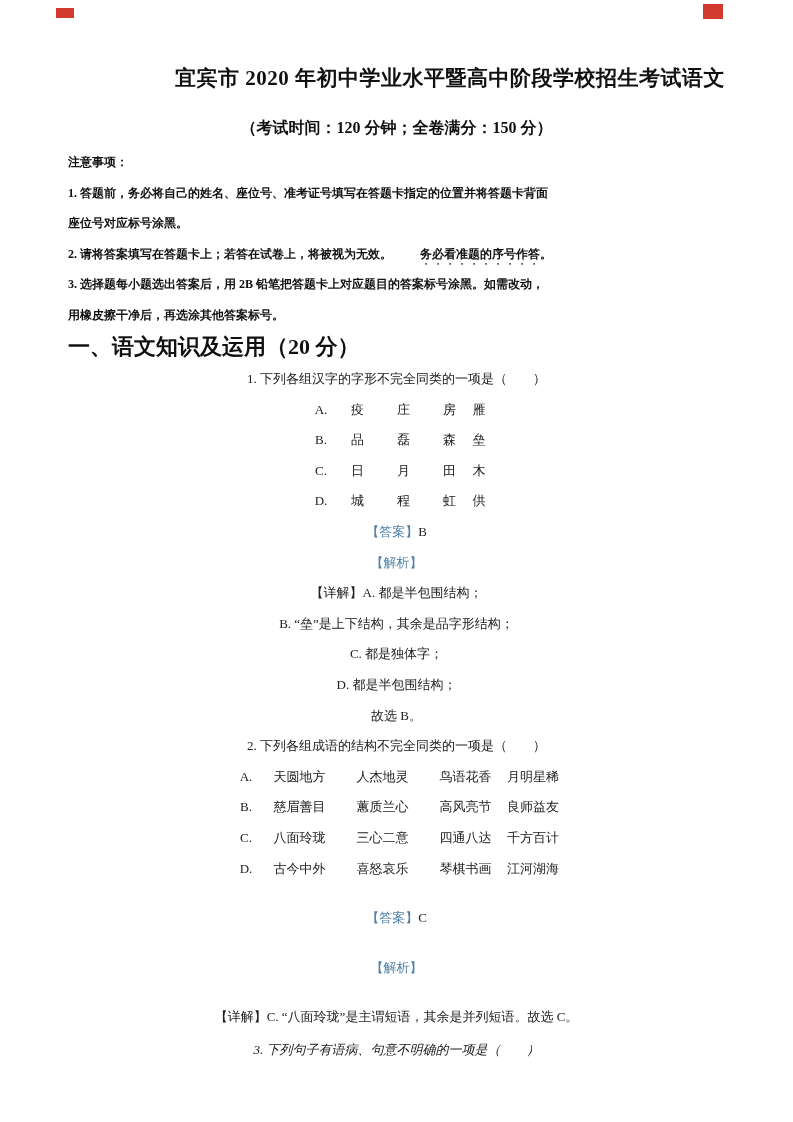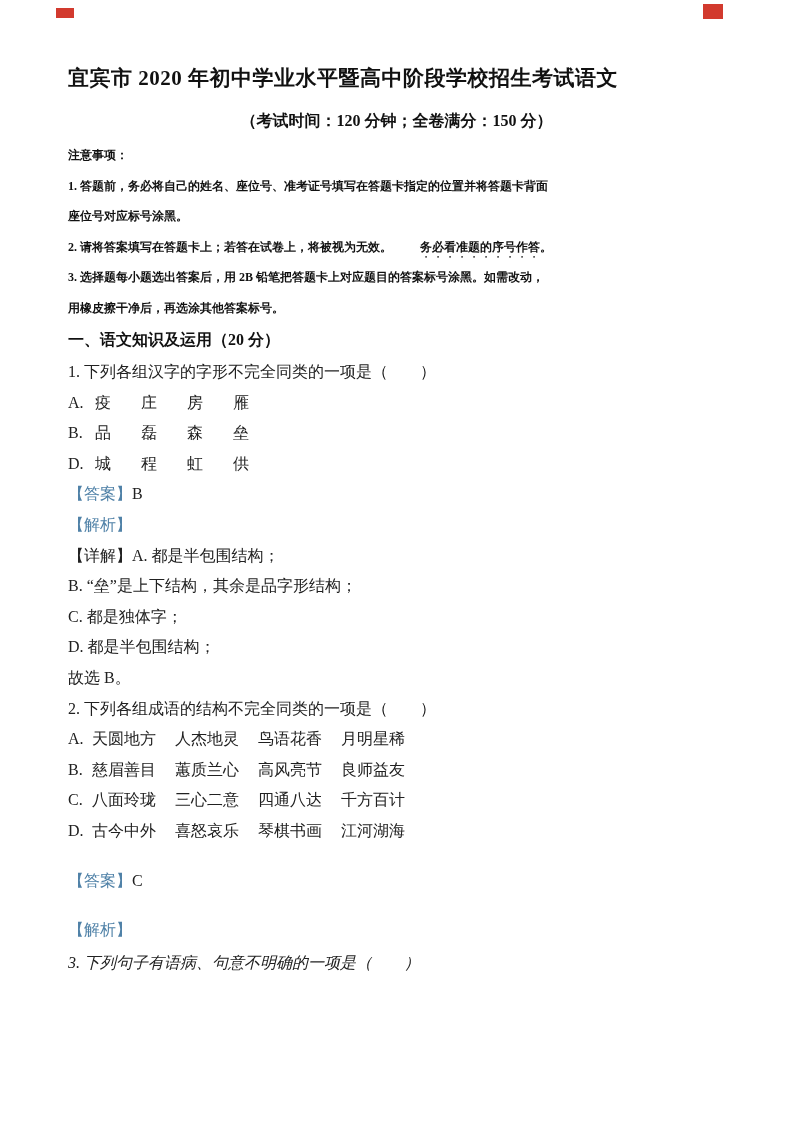--- a/index.html
+++ b/index.html
@@ -15,27 +15,27 @@
   .content { padding: 0 68px 0 68px; width: 793px; }
 
   .corner-mark { position: absolute; background: #d23a2e; }
   .corner-mark.left  { left: 56px; top: 8px;  width: 18px; height: 10px; }
   .corner-mark.right { left: 703px; top: 4px; width: 20px; height: 15px; }
 
   .title {
     padding-top: 62px;
     font-size: 21px;
     font-weight: bold;
-    text-align: left;
+    text-align: right;
     line-height: 32px;
     color: #111111;
     letter-spacing: 0.5px;
   }
   .subtitle {
-    margin-top: 15px;
+    margin-top: 22px;
     font-size: 16px;
     font-weight: bold;
     text-align: center;
     line-height: 24px;
     color: #111111;
   }
 
   .notice { margin-top: 7px; }
   .notice p {
     font-size: 12px;
@@ -46,27 +46,27 @@
   }
   .emph {
     -webkit-text-emphasis: filled dot #111111;
     text-emphasis: filled dot #111111;
     -webkit-text-emphasis-position: under;
     text-emphasis-position: under right;
     margin-left: 28px;
   }
 
   .section-heading {
-    font-size: 16px;
+    font-size: 22px;
     font-weight: bold;
     color: #111111;
     line-height: 34px;
   }
 
-  .body-line { font-size: 16px; line-height: 30.6px; color: #212121; white-space: nowrap; }
+  .body-line { font-size: 13px; line-height: 30.6px; color: #212121; white-space: nowrap; text-align: center; }
   .cell { display: inline-block; }
   .q1-row .opt-label { width: 27px; }
   .q1-row .opt-item  { width: 46px; }
   .q2-row .opt-label { width: 24px; }
   .q2-row .opt-item  { width: 83px; }
 
   .blue { color: #4f81a7; }
   .mt3 { margin-top: 19px; }
   .mt2 { margin-top: 2px; font-style: italic; }
 </style>
@@ -93,20 +93,23 @@
   <h2 class="section-heading">一、语文知识及运用（20 分）</h2>
 
   <p class="body-line">1. 下列各组汉字的字形不完全同类的一项是（　　）</p>
   <div class="body-line q1-row">
     <span class="cell opt-label">A.</span><span class="cell opt-item">疫</span><span class="cell opt-item">庄</span><span class="cell opt-item">房</span><span class="cell">雁</span>
   </div>
   <div class="body-line q1-row">
     <span class="cell opt-label">B.</span><span class="cell opt-item">品</span><span class="cell opt-item">磊</span><span class="cell opt-item">森</span><span class="cell">垒</span>
   </div>
   <div class="body-line q1-row">
+    <span class="cell opt-label">C.</span><span class="cell opt-item">日</span><span class="cell opt-item">月</span><span class="cell opt-item">田</span><span class="cell">木</span>
+  </div>
+  <div class="body-line q1-row">
     <span class="cell opt-label">D.</span><span class="cell opt-item">城</span><span class="cell opt-item">程</span><span class="cell opt-item">虹</span><span class="cell">供</span>
   </div>
   <p class="body-line"><span class="blue">【答案】</span><span>B</span></p>
   <p class="body-line blue">【解析】</p>
   <p class="body-line">【详解】A. 都是半包围结构；</p>
   <p class="body-line">B. “垒”是上下结构，其余是品字形结构；</p>
   <p class="body-line">C. 都是独体字；</p>
   <p class="body-line">D. 都是半包围结构；</p>
   <p class="body-line">故选 B。</p>
 
@@ -118,16 +121,17 @@
     <span class="cell opt-label">B.</span><span class="cell opt-item">慈眉善目</span><span class="cell opt-item">蕙质兰心</span><span class="cell opt-item">高风亮节</span><span class="cell">良师益友</span>
   </div>
   <div class="body-line q2-row">
     <span class="cell opt-label">C.</span><span class="cell opt-item">八面玲珑</span><span class="cell opt-item">三心二意</span><span class="cell opt-item">四通八达</span><span class="cell">千方百计</span>
   </div>
   <div class="body-line q2-row">
     <span class="cell opt-label">D.</span><span class="cell opt-item">古今中外</span><span class="cell opt-item">喜怒哀乐</span><span class="cell opt-item">琴棋书画</span><span class="cell">江河湖海</span>
   </div>
   <p class="body-line mt3"><span class="blue">【答案】</span><span>C</span></p>
   <p class="body-line blue mt3">【解析】</p>
+  <p class="body-line mt3">【详解】C. “八面玲珑”是主谓短语，其余是并列短语。故选 C。</p>
 
   <p class="body-line mt2">3. 下列句子有语病、句意不明确的一项是（　　）</p>
 
 </div>
 
 </body></html>

